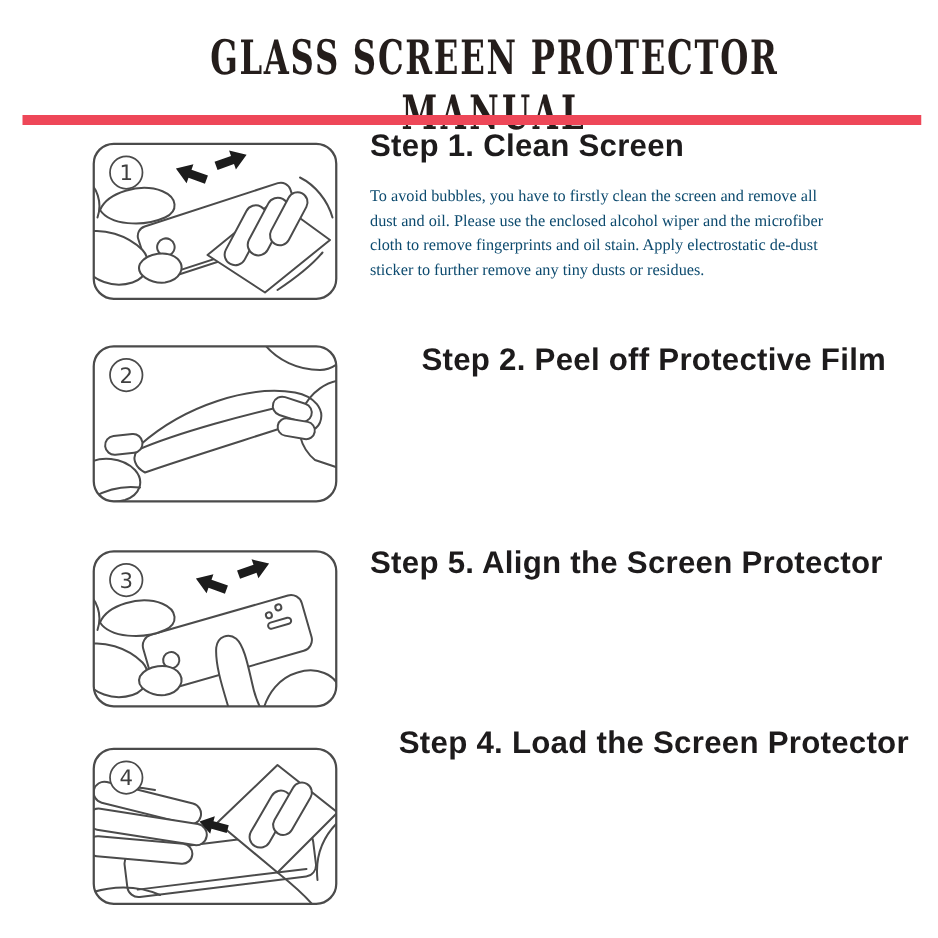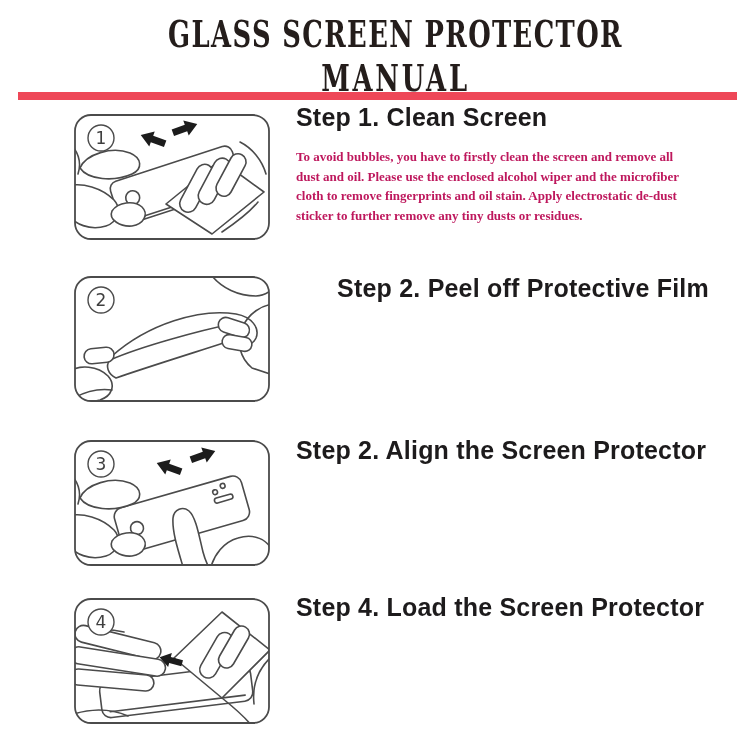--- a/index.html
+++ b/index.html
@@ -1,36 +1,36 @@
 <!DOCTYPE html>
 <html><head>
 <meta charset="utf-8">
 <style>
   html,body{margin:0;padding:0;background:#ffffff;}
   .page{position:relative;width:750px;height:750px;background:#ffffff;overflow:hidden;
         font-family:"Liberation Sans",sans-serif;}
   
-  .title{margin:2px;padding-top:10px;text-align:center;color:#241d1b;
+  .title{margin:14px;padding-top:10px;text-align:center;color:#241d1b;
          font-family:"DejaVu Serif",serif;font-weight:bold;padding-left:41px;}
   .title-line1,.title-line2{display:block;font-size:38px;line-height:44px;
          letter-spacing:2px;transform:scaleX(0.68);transform-origin:50% 50%;}
   .title-line2{letter-spacing:4px;}
   
   .divider{position:absolute;left:18px;top:92px;width:719px;height:8px;background:#ee4758;}
   
   .illus{position:absolute;left:72px;width:200px;height:130px;}
   .illus svg{width:200px;height:130px;display:block;}
   .illus1{top:112px;} .illus2{top:274px;} .illus3{top:438px;} .illus4{top:596px;}
   
   .step-text{position:absolute;left:296px;right:0;}
-  .step-text1{top:103px;} .step-text2{top:274px;text-align:center;} .step-text3{top:436px;} .step-text4{top:593px;}
+  .step-text1{top:103px;} .step-text2{top:274px;text-align:center;} .step-text3{top:436px;} .step-text4{top:580px;margin-left:23px;}
   .step-heading{margin:0 0 15px 0;font-size:25px;font-weight:700;color:#1d1b1c;
                 font-family:"Liberation Sans",sans-serif;letter-spacing:0.2px;}
   .step-body{margin:0;font-family:"Liberation Serif",serif;font-size:13px;line-height:19.5px;
-             color:#be185d;white-space:pre;font-weight:bold;}
+             color:#0c4a6e;white-space:pre;}
   .badge-num{font-family:"DejaVu Sans",sans-serif;}
 </style>
 </head>
 <body>
 
 <div class="page">
 
   <h1 class="title">
     <span class="title-line1">GLASS SCREEN PROTECTOR</span>
     <span class="title-line2">MANUAL</span>
@@ -192,20 +192,20 @@
 dust and oil. Please use the enclosed alcohol wiper and the microfiber
 cloth to remove fingerprints and oil stain. Apply electrostatic de-dust
 sticker to further remove any tiny dusts or residues.</p>
   </div>
 
   <div class="step-text step-text2">
     <h2 class="step-heading">Step 2. Peel off Protective Film</h2>
   </div>
 
   <div class="step-text step-text3">
-    <h2 class="step-heading">Step 2. Align the Screen Protector</h2>
+    <h2 class="step-heading">Step 5. Align the Screen Protector</h2>
   </div>
 
   <div class="step-text step-text4">
     <h2 class="step-heading">Step 4. Load the Screen Protector</h2>
   </div>
 
 </div>
 
 </body></html>

